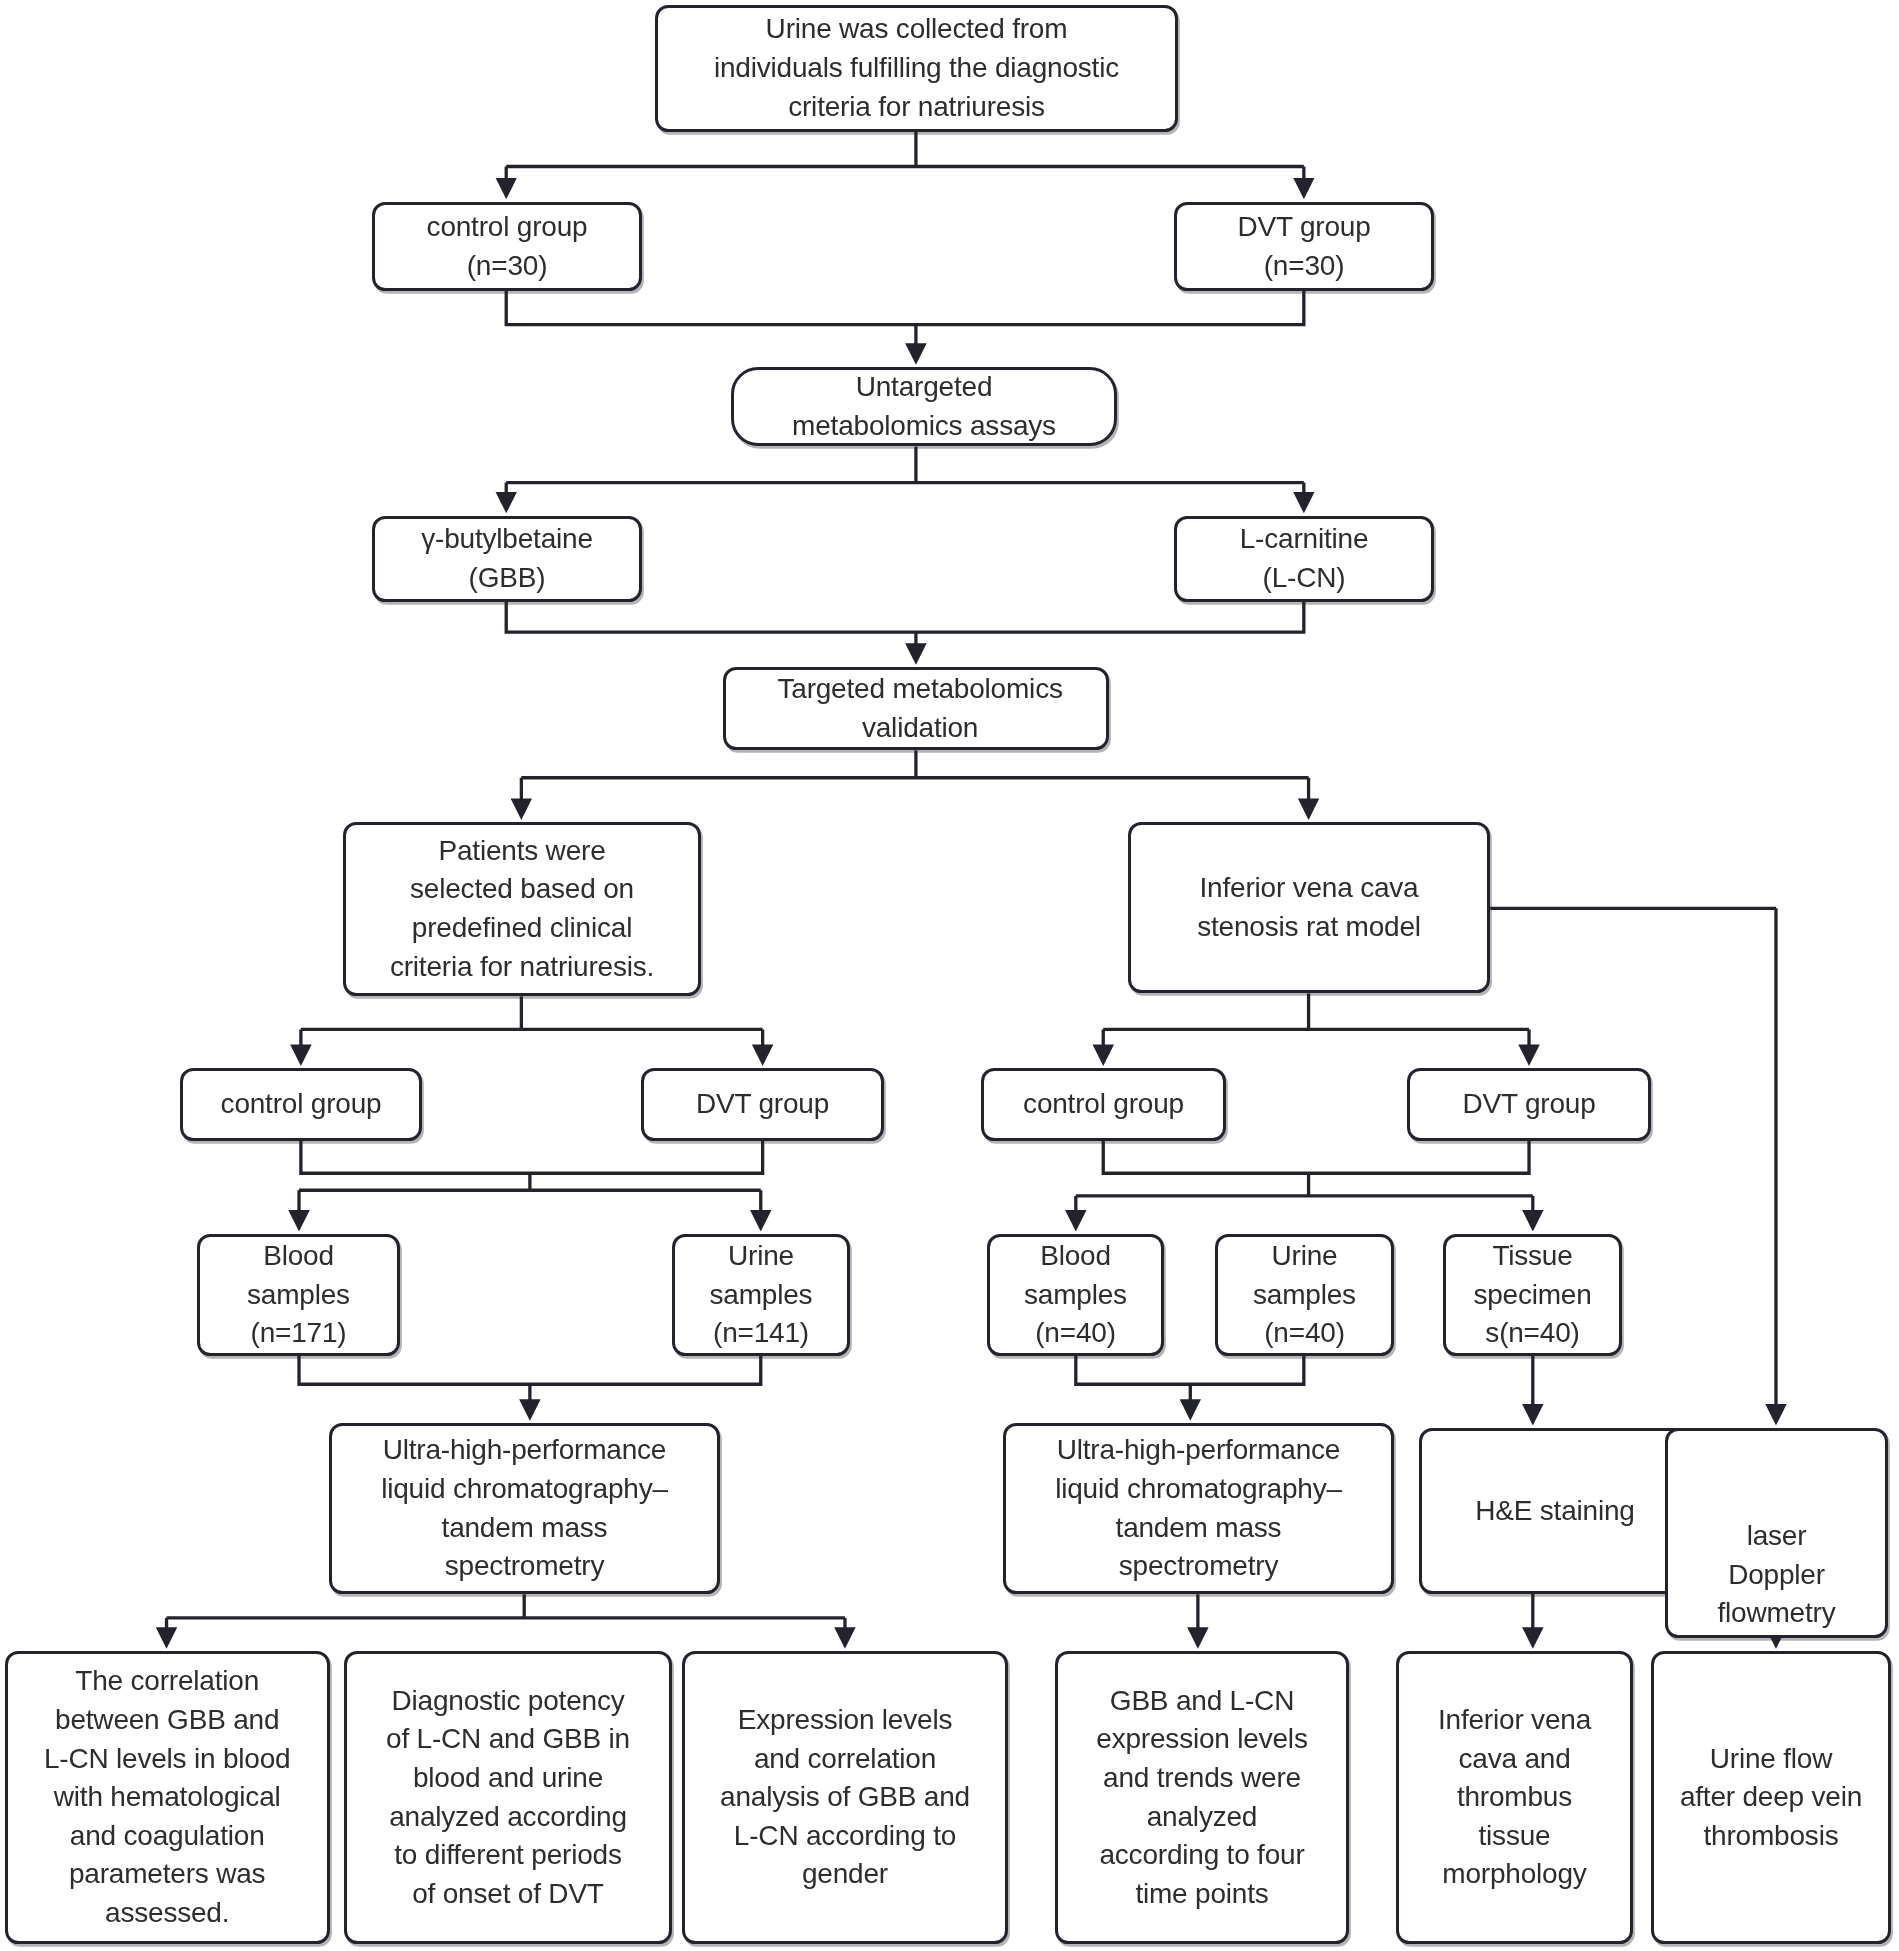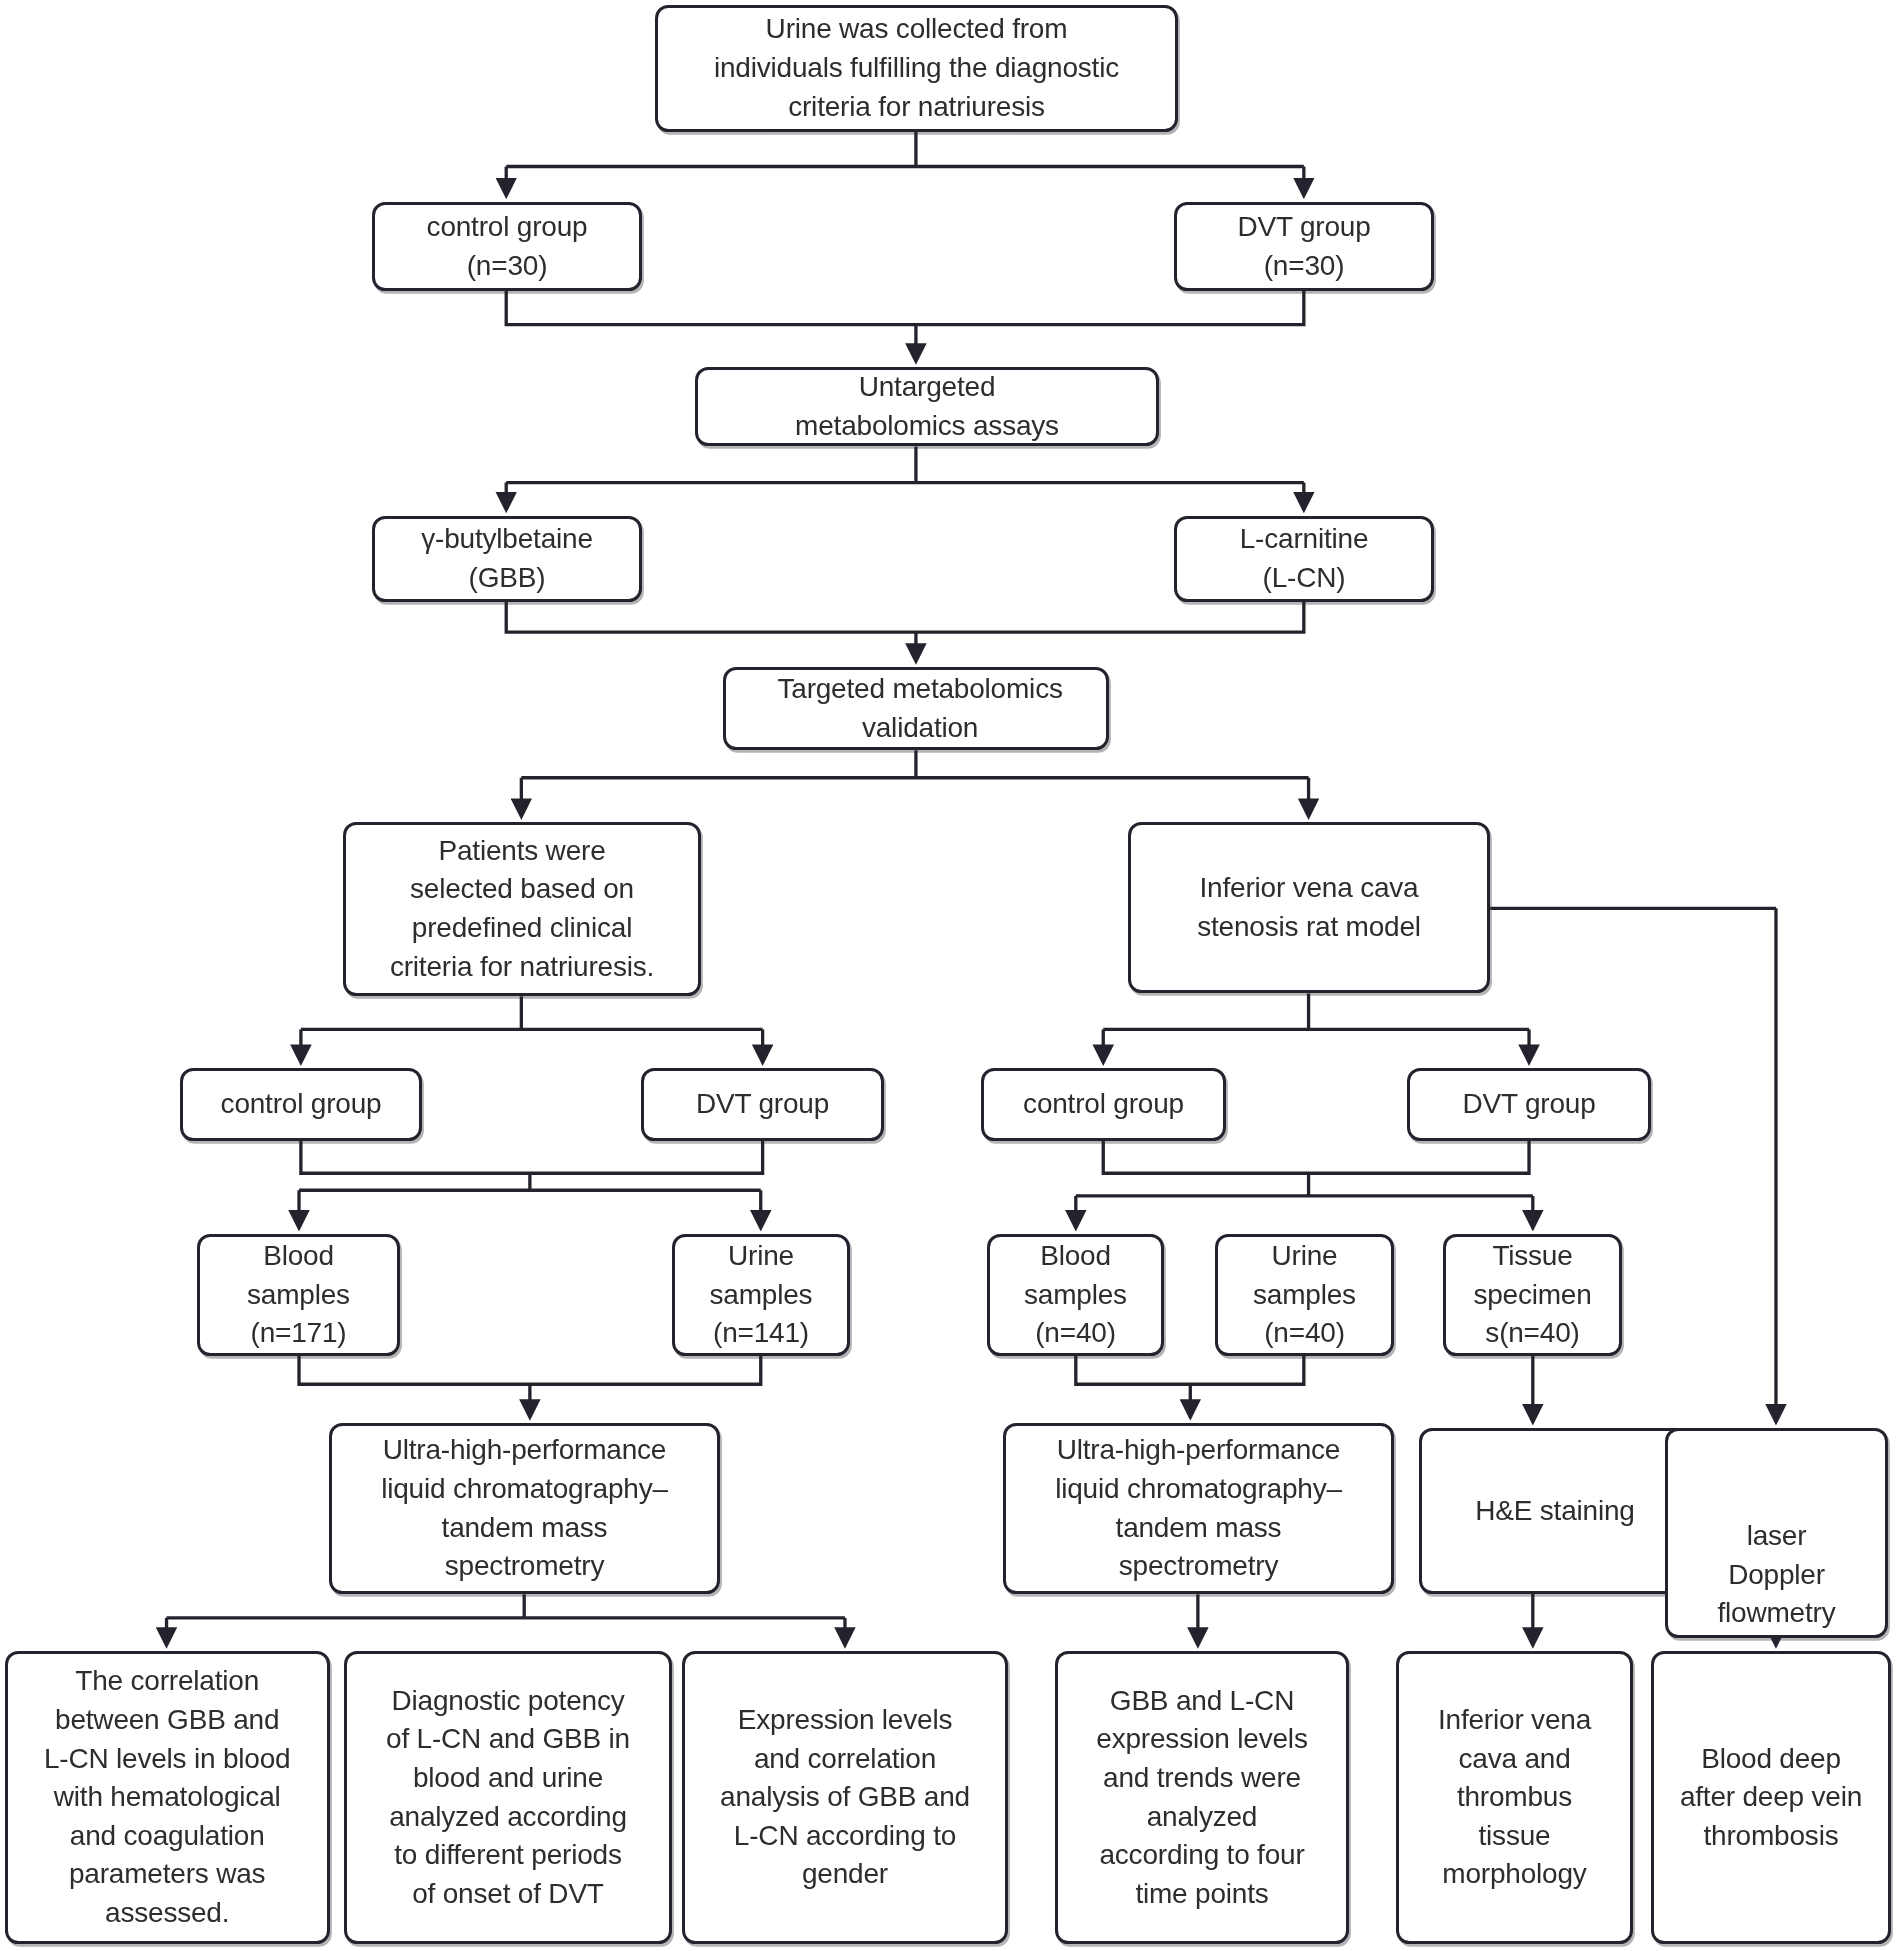--- a/index.html
+++ b/index.html
@@ -121,21 +121,21 @@
 
   <div class="node" style="left:372px; top:202px; width:270px; height:89px;">
     <span class="node-label">control group
 (n=30)</span>
   </div>
   <div class="node" style="left:1174px; top:202px; width:260px; height:89px;">
     <span class="node-label">DVT group
 (n=30)</span>
   </div>
 
-  <div class="node" style="left:695px; top:367px; width:464px; height:79px;">
+  <div class="node" style="left:731px; top:367px; width:386px; height:79px;border-radius:27px;">
     <span class="node-label">Untargeted
 metabolomics assays</span>
   </div>
 
   <div class="node" style="left:372px; top:516px; width:270px; height:86px;">
     <span class="node-label">γ-butylbetaine
 (GBB)</span>
   </div>
   <div class="node" style="left:1174px; top:516px; width:260px; height:86px;">
     <span class="node-label">L-carnitine
@@ -251,19 +251,19 @@
 time points</span>
   </div>
   <div class="node" style="left:1396px; top:1651px; width:237px; height:293px;">
     <span class="node-label">Inferior vena
 cava and
 thrombus
 tissue
 morphology</span>
   </div>
   <div class="node" style="left:1651px; top:1651px; width:240px; height:293px;">
-    <span class="node-label">Blood deep
+    <span class="node-label">Urine flow
 after deep vein
 thrombosis</span>
   </div>
 
 </div>
 
 
 </body></html>

